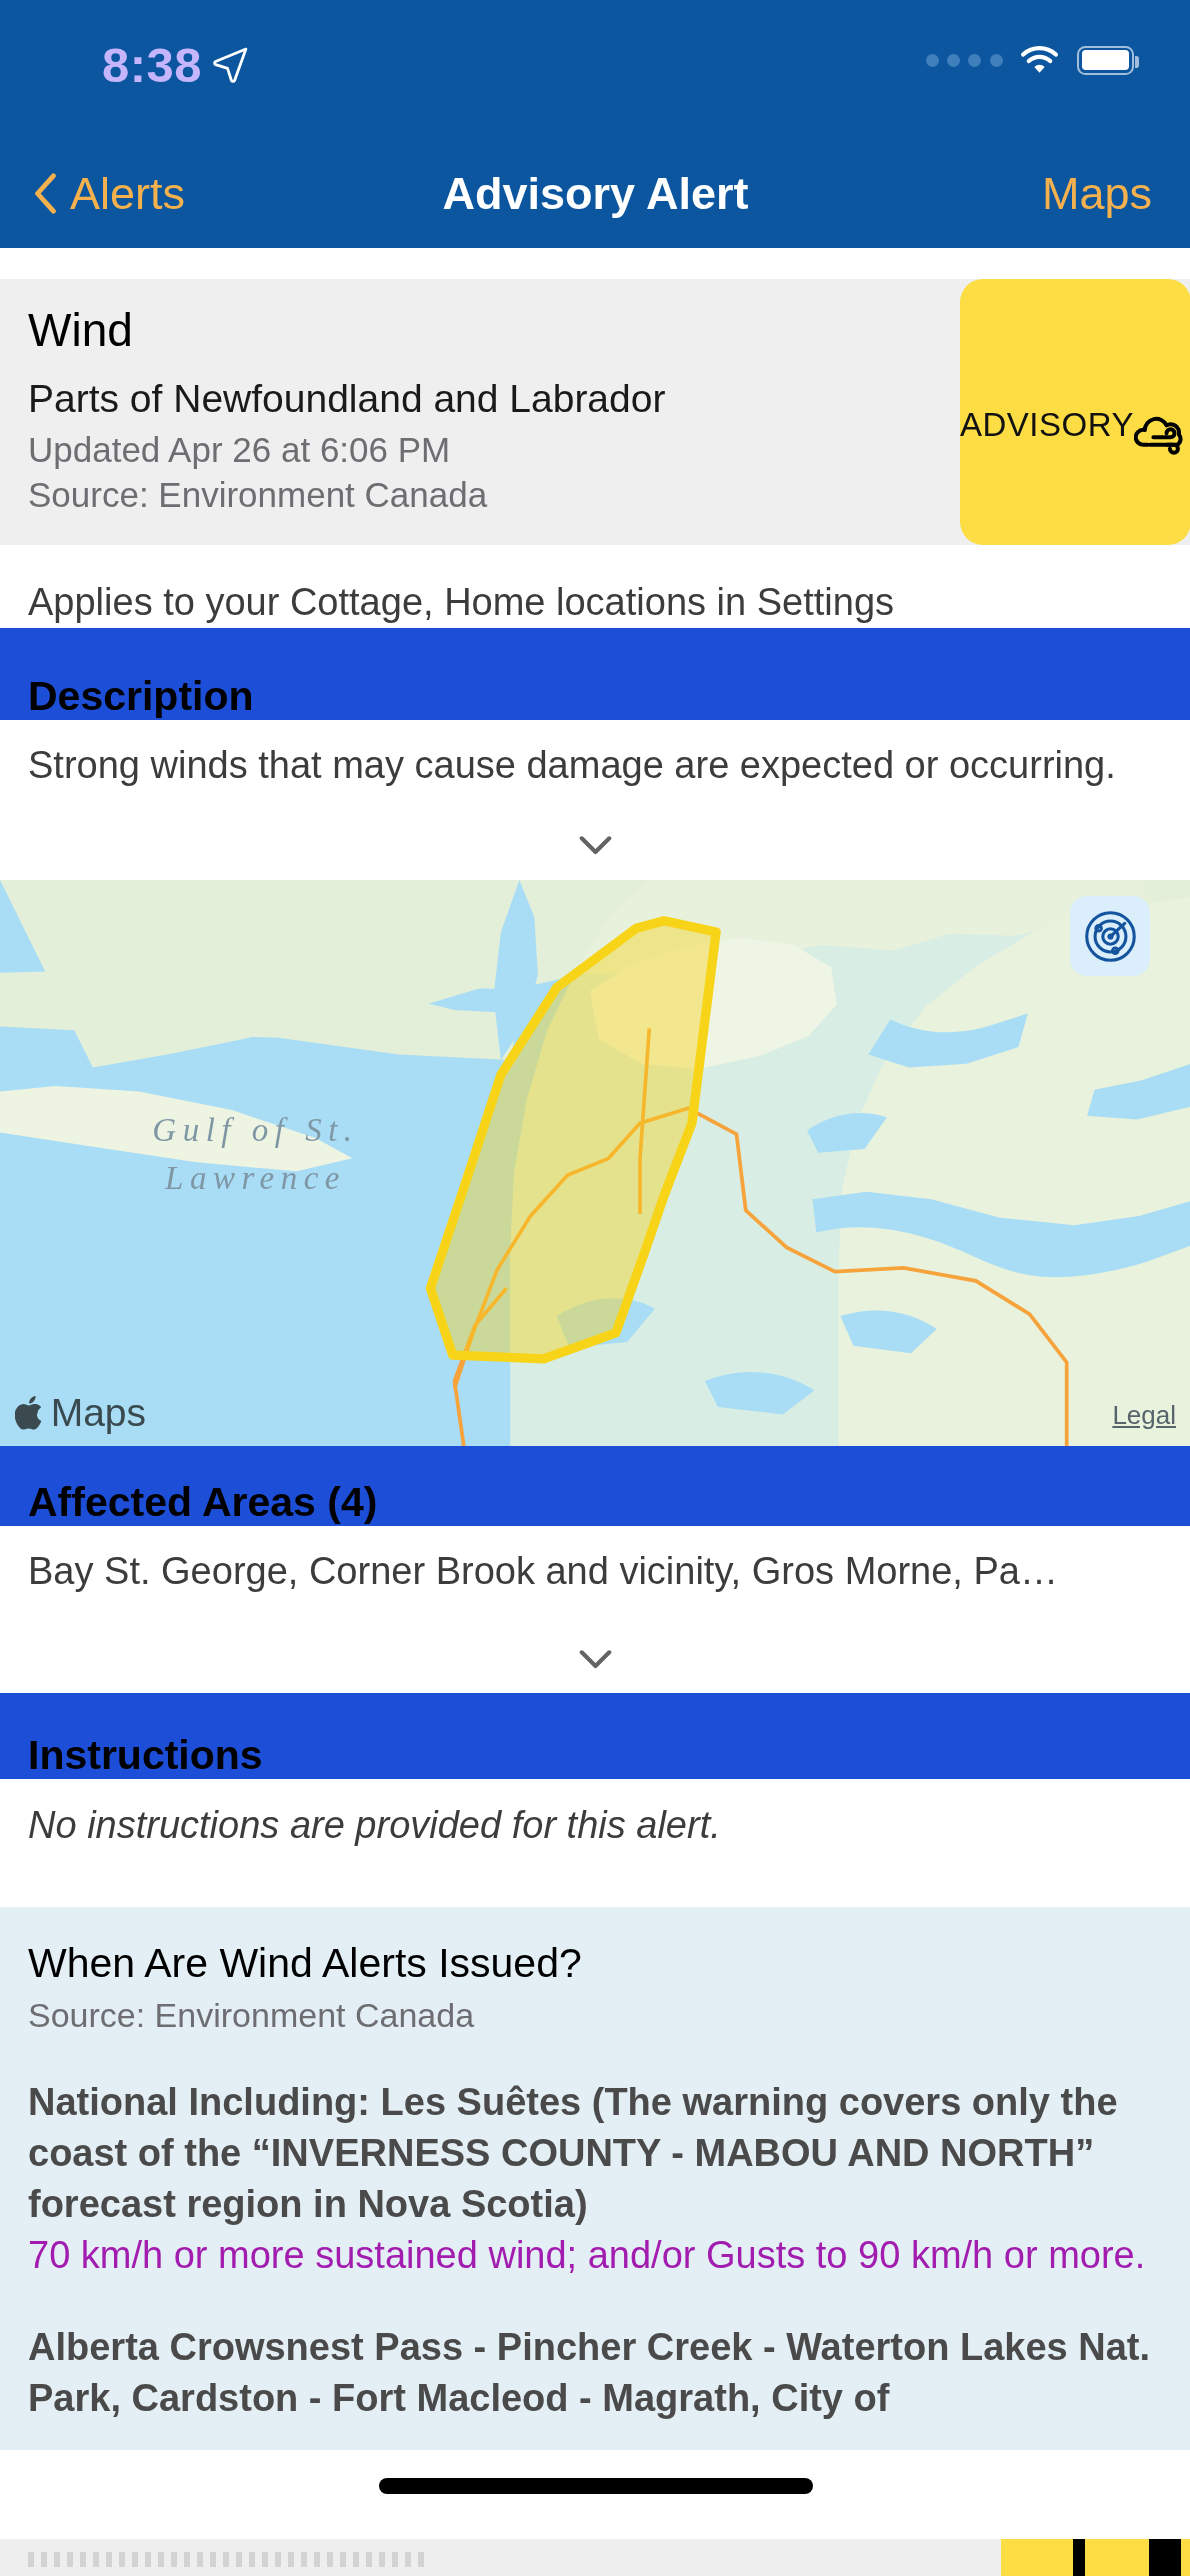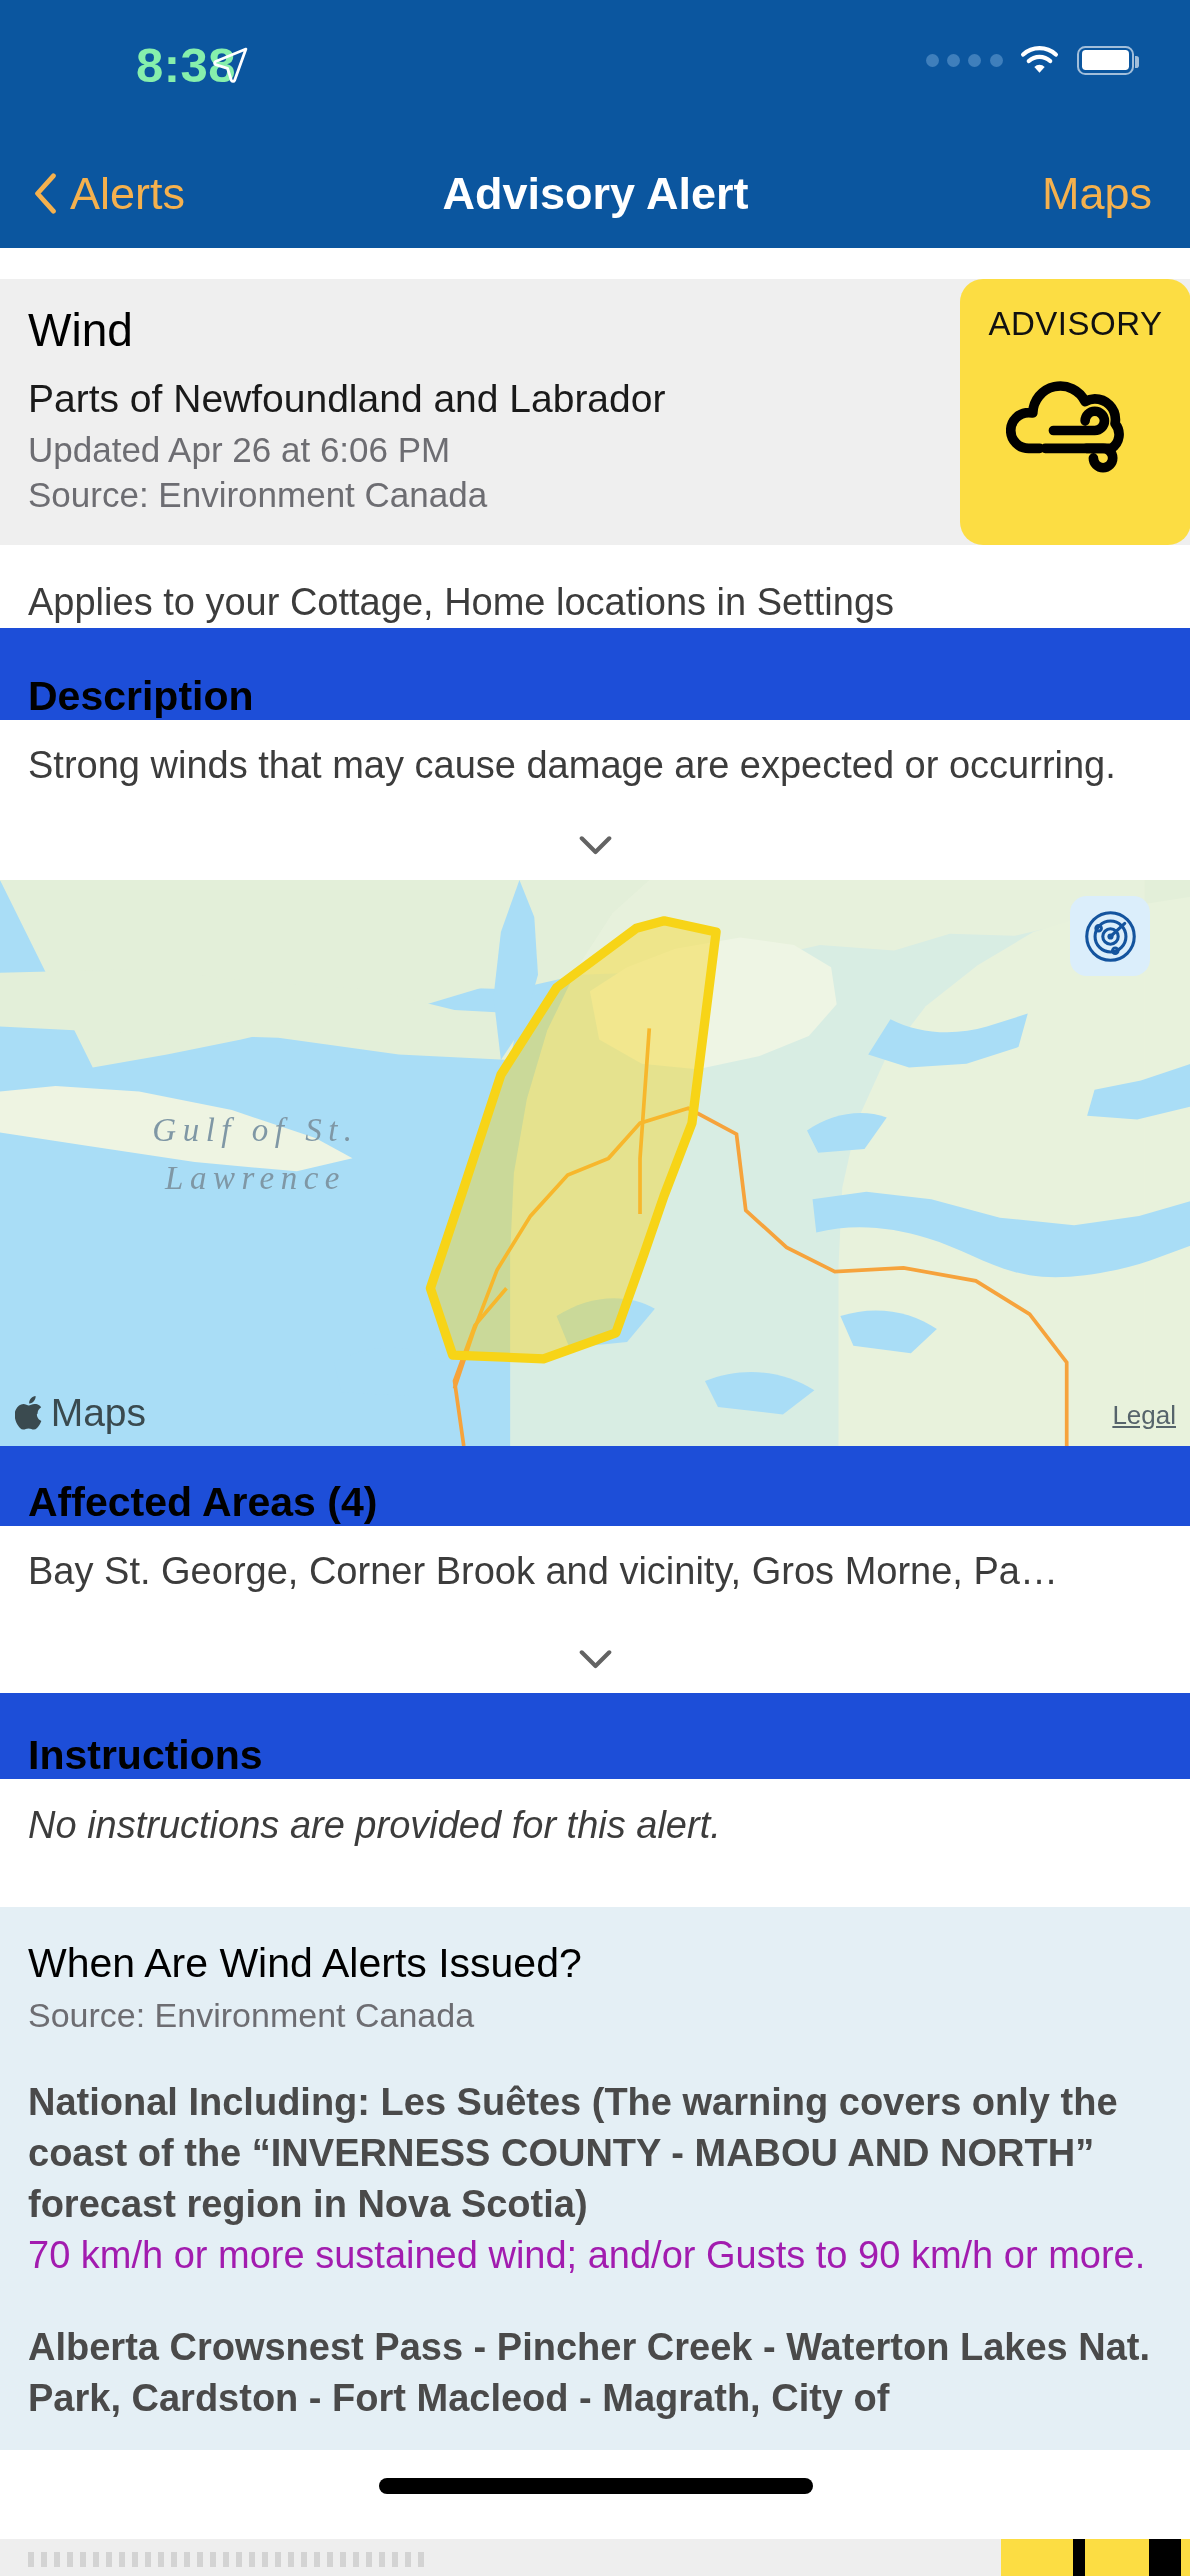--- a/index.html
+++ b/index.html
@@ -12,21 +12,21 @@
   }
   #app { position:relative; width:1191px; height:2576px; overflow:hidden; }
 
   
   .statusbar{
     position:absolute; top:0; left:0; width:1191px; height:139px;
     background:#0b569f;
   }
   .sb-time{
     position:absolute; left:102px; top:37px;
-    font-size:49px; font-weight:600; color:#86efac; letter-spacing:0.5px;margin-left:34px;
+    font-size:49px; font-weight:600; color:#c4b5fd; letter-spacing:0.5px;
   }
   .sb-loc{ position:absolute; left:211px; top:45px; width:39px; height:39px; }
   .sb-right{
     position:absolute; right:57px; top:45px;
     display:flex; align-items:center; gap:16.7px;
   }
   .sb-dots{ display:flex; gap:8.3px; align-items:center; }
   .sb-dots i{ display:block; width:13px; height:13px; border-radius:50%; background:#3f7fbc; }
   .sb-wifi{ width:41px; height:30px; }
   .sb-batt{
@@ -74,21 +74,21 @@
   .alert-info{ flex:1; padding:26px 28px 28px 28px; }
   .alert-type{
     font-size:46px; font-weight:500; color:#000; line-height:1.12; margin-bottom:18px;
   }
   .alert-region{ font-size:39px; color:#1a1a1a; line-height:1.24; }
   .alert-updated{ font-size:35px; color:#6d6d72; line-height:1.28; margin-top:5px; }
   .alert-source{ font-size:35px; color:#6d6d72; line-height:1.28; }
 
   .sev-badge{
     width:231px; flex:0 0 231px; background:#fcdd43;
-    display:flex; flex-direction:column; align-items:center;
+    display:flex; flex-direction:row; align-items:center;
     padding-top:26px;
     border-radius:23px;
   }
   .sev-label{
     font-size:33px; color:#111; letter-spacing:0.5px; font-weight:400;
     font-family:"Liberation Sans", sans-serif;
   }
   .sev-icon{ margin-top:20.4px; width:139px; height:124px; }
   .applies{
     font-size:38px; color:#3c3c3c; padding:33px 28px 0 28px; background:#fff; line-height:1.3;

